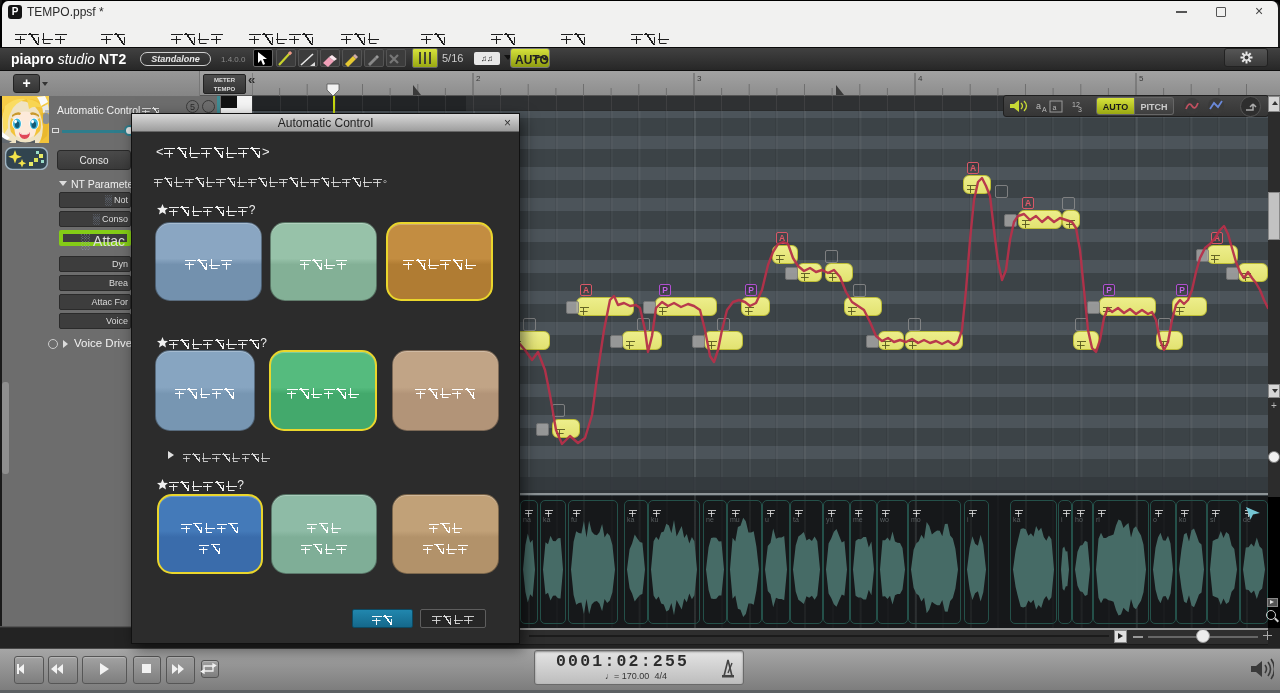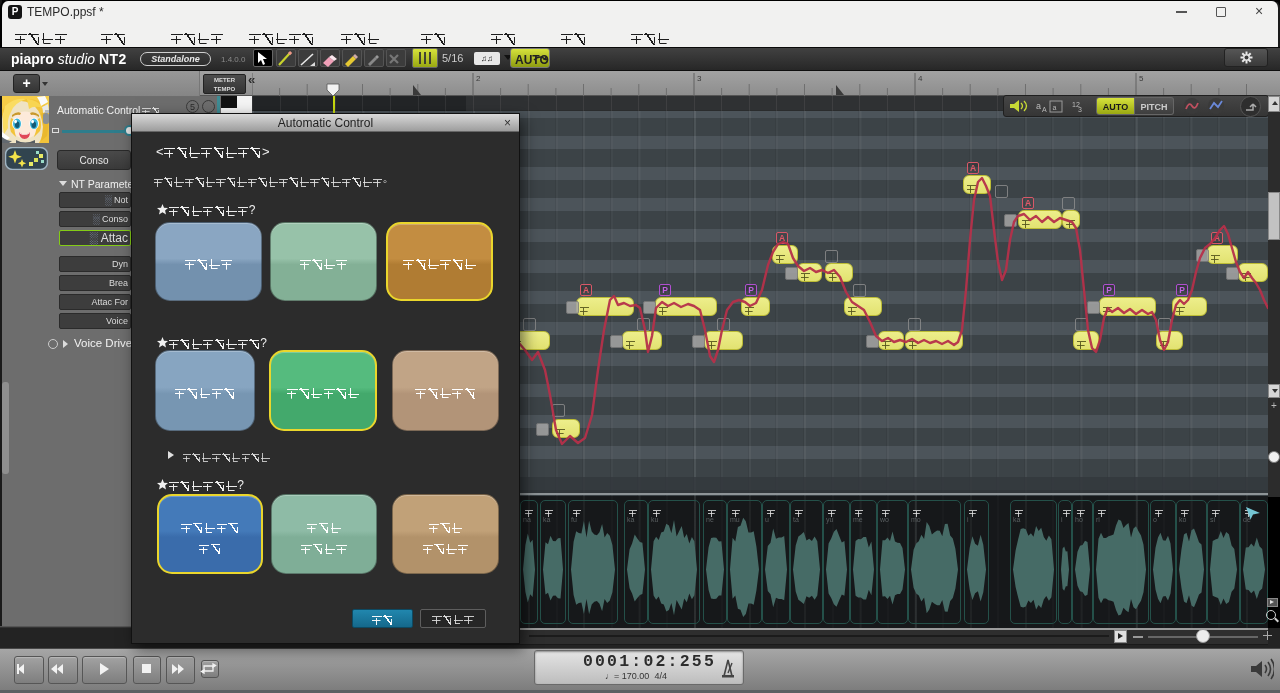--- a/index.html
+++ b/index.html
@@ -547,21 +547,21 @@
     <rect x="29" y="11" width="4" height="4" fill="#d8e05a"></rect>
 <rect x="34" y="7" width="4" height="4" fill="#e8ea66"></rect>
     <rect x="31" y="4" width="3" height="3" fill="#9adcc8"></rect>
 <rect x="36" y="13" width="3" height="3" fill="#9adcc8"></rect>
 </svg>
 <div class="ab" style="left:57px;top:150px;width:74px;height:20px;background:linear-gradient(#4a4a4a,#3a3a3a);border:1px solid #2a2a2a;border-radius:3px;color:#e8e8e8;font-size:10px;text-align:center;line-height:19px">Conso</div>
 <div class="ab" style="left:59px;top:181px;width:0;height:0;border-left:4px solid transparent;border-right:4px solid transparent;border-top:5px solid #ddd"></div>
 <div class="ab" style="left:71px;top:178px;color:#f0f0f0;font-size:10.5px">NT Paramete</div>
 <div class="ab" style="left:59px;top:192px;width:72px;height:16px;background:#3d3d3d;border:1px solid #2b2b2b;border-radius:2px;color:#ddd;font-size:9px;text-align:right;line-height:15px;padding-right:2px"><span style="color:#9ac">░</span> Not</div>
 <div class="ab" style="left:59px;top:211px;width:72px;height:16px;background:#3d3d3d;border:1px solid #2b2b2b;border-radius:2px;color:#ddd;font-size:9px;text-align:right;line-height:15px;padding-right:2px"><span style="color:#9ac">░</span> Conso</div>
-<div class="ab" style="left:59px;top:230px;width:72px;height:16px;background:#3d3d3d;border:1px solid #84cc16;border-radius:2px;color:#ddd;font-size:12px;text-align:right;line-height:15px;padding-right:2px"><span style="color:#9ac">░</span> Attac</div>
+<div class="ab" style="left:59px;top:230px;width:72px;height:16px;background:#3d3d3d;border:4px solid #84cc16;border-radius:2px;color:#ddd;font-size:14px;text-align:right;line-height:15px;padding-right:2px"><span style="color:#9ac">░</span> Attac</div>
 <div class="ab" style="left:59px;top:256px;width:72px;height:16px;background:#3d3d3d;border:1px solid #2b2b2b;border-radius:2px;color:#ddd;font-size:9px;text-align:right;line-height:15px;padding-right:2px">Dyn</div>
 <div class="ab" style="left:59px;top:275px;width:72px;height:16px;background:#3d3d3d;border:1px solid #2b2b2b;border-radius:2px;color:#ddd;font-size:9px;text-align:right;line-height:15px;padding-right:2px">Brea</div>
 <div class="ab" style="left:59px;top:294px;width:72px;height:16px;background:#3d3d3d;border:1px solid #2b2b2b;border-radius:2px;color:#ddd;font-size:9px;text-align:right;line-height:15px;padding-right:2px">Attac For</div>
 <div class="ab" style="left:59px;top:313px;width:72px;height:16px;background:#3d3d3d;border:1px solid #2b2b2b;border-radius:2px;color:#ddd;font-size:9px;text-align:right;line-height:15px;padding-right:2px">Voice</div>
 <div class="ab" style="left:217px;top:96px;width:3px;height:17px;background:#3e8c94"></div>
 <div class="ab" style="left:48px;top:339px;width:10px;height:10px;border:1.3px solid #ccc;border-radius:50%"></div>
 <div class="ab" style="left:63px;top:340px;width:0;height:0;border-top:4px solid transparent;border-bottom:4px solid transparent;border-left:5px solid #ddd"></div>
 <div class="ab" style="left:74px;top:337px;color:#f2f2f2;font-size:11.5px">Voice Drive</div>
 <div class="ab" style="left:0;top:628px;width:1280px;height:20px;background:#232323"></div>
 <div class="ab" style="left:460px;top:628px;width:808px;height:2px;background:#9b9b9b"></div>
@@ -592,21 +592,21 @@
 <rect x="142" y="16" width="9" height="9"></rect>
 <path d="M172 16 v10 l6 -5 z M178 16 v10 l6 -5 z"></path>
 </g>
 <g stroke="#f2f2f2" stroke-width="1.3" fill="none">
       <path d="M204 18 h9 v5 h-9 z"></path>
       <path d="M213 16 v3 l2.5 -1.5 z" fill="#f2f2f2"></path>
       <path d="M204 25 v-3 l-2.5 1.5 z" fill="#f2f2f2"></path>
     </g>
 </svg>
 <div class="ab" style="left:534px;top:650px;width:210px;height:35px;background:linear-gradient(#e4e4e4,#bdbdbd);border:1px solid #6a6a6a;border-radius:3px;box-shadow:0 1px 2px rgba(0,0,0,0.4) inset"></div>
-<div class="ab" style="left:556px;top:652px;width:160px;height:20px;font-family:'Liberation Mono',monospace;font-size:16.5px;font-weight:bold;color:#2c2c2c;letter-spacing:2.2px;text-align:right">0001:02:255</div>
+<div class="ab" style="left:556px;top:652px;width:160px;height:20px;font-family:'Liberation Mono',monospace;font-size:16.5px;font-weight:bold;color:#2c2c2c;letter-spacing:2.2px;text-align:left">0001:02:255</div>
 <div class="ab" style="left:556px;top:671px;width:160px;text-align:center;font-size:9px;color:#333">♩= 170.00&nbsp;&nbsp;4/4</div>
 <svg class="ab" style="left:718px;top:656px" width="20" height="24">
     <path d="M6 20 L10 4 L14 20 Z" fill="none" stroke="#444" stroke-width="1.6"></path>
     <line x1="10" y1="17" x2="14" y2="7" stroke="#444" stroke-width="1.4"></line>
     <rect x="4" y="19" width="12" height="2.5" fill="#444"></rect>
   </svg>
 <svg class="ab" style="left:1246px;top:656px" width="28" height="26">
     <path d="M5 10 h5 l6 -5 v16 l-6 -5 h-5 z" fill="#3a3a3a"></path>
     <path d="M19 9 q3 4 0 8 M22 6 q5 7 0 14 M25 3 q7 10 0 20" stroke="#3a3a3a" stroke-width="1.6" fill="none"></path>
   </svg>

